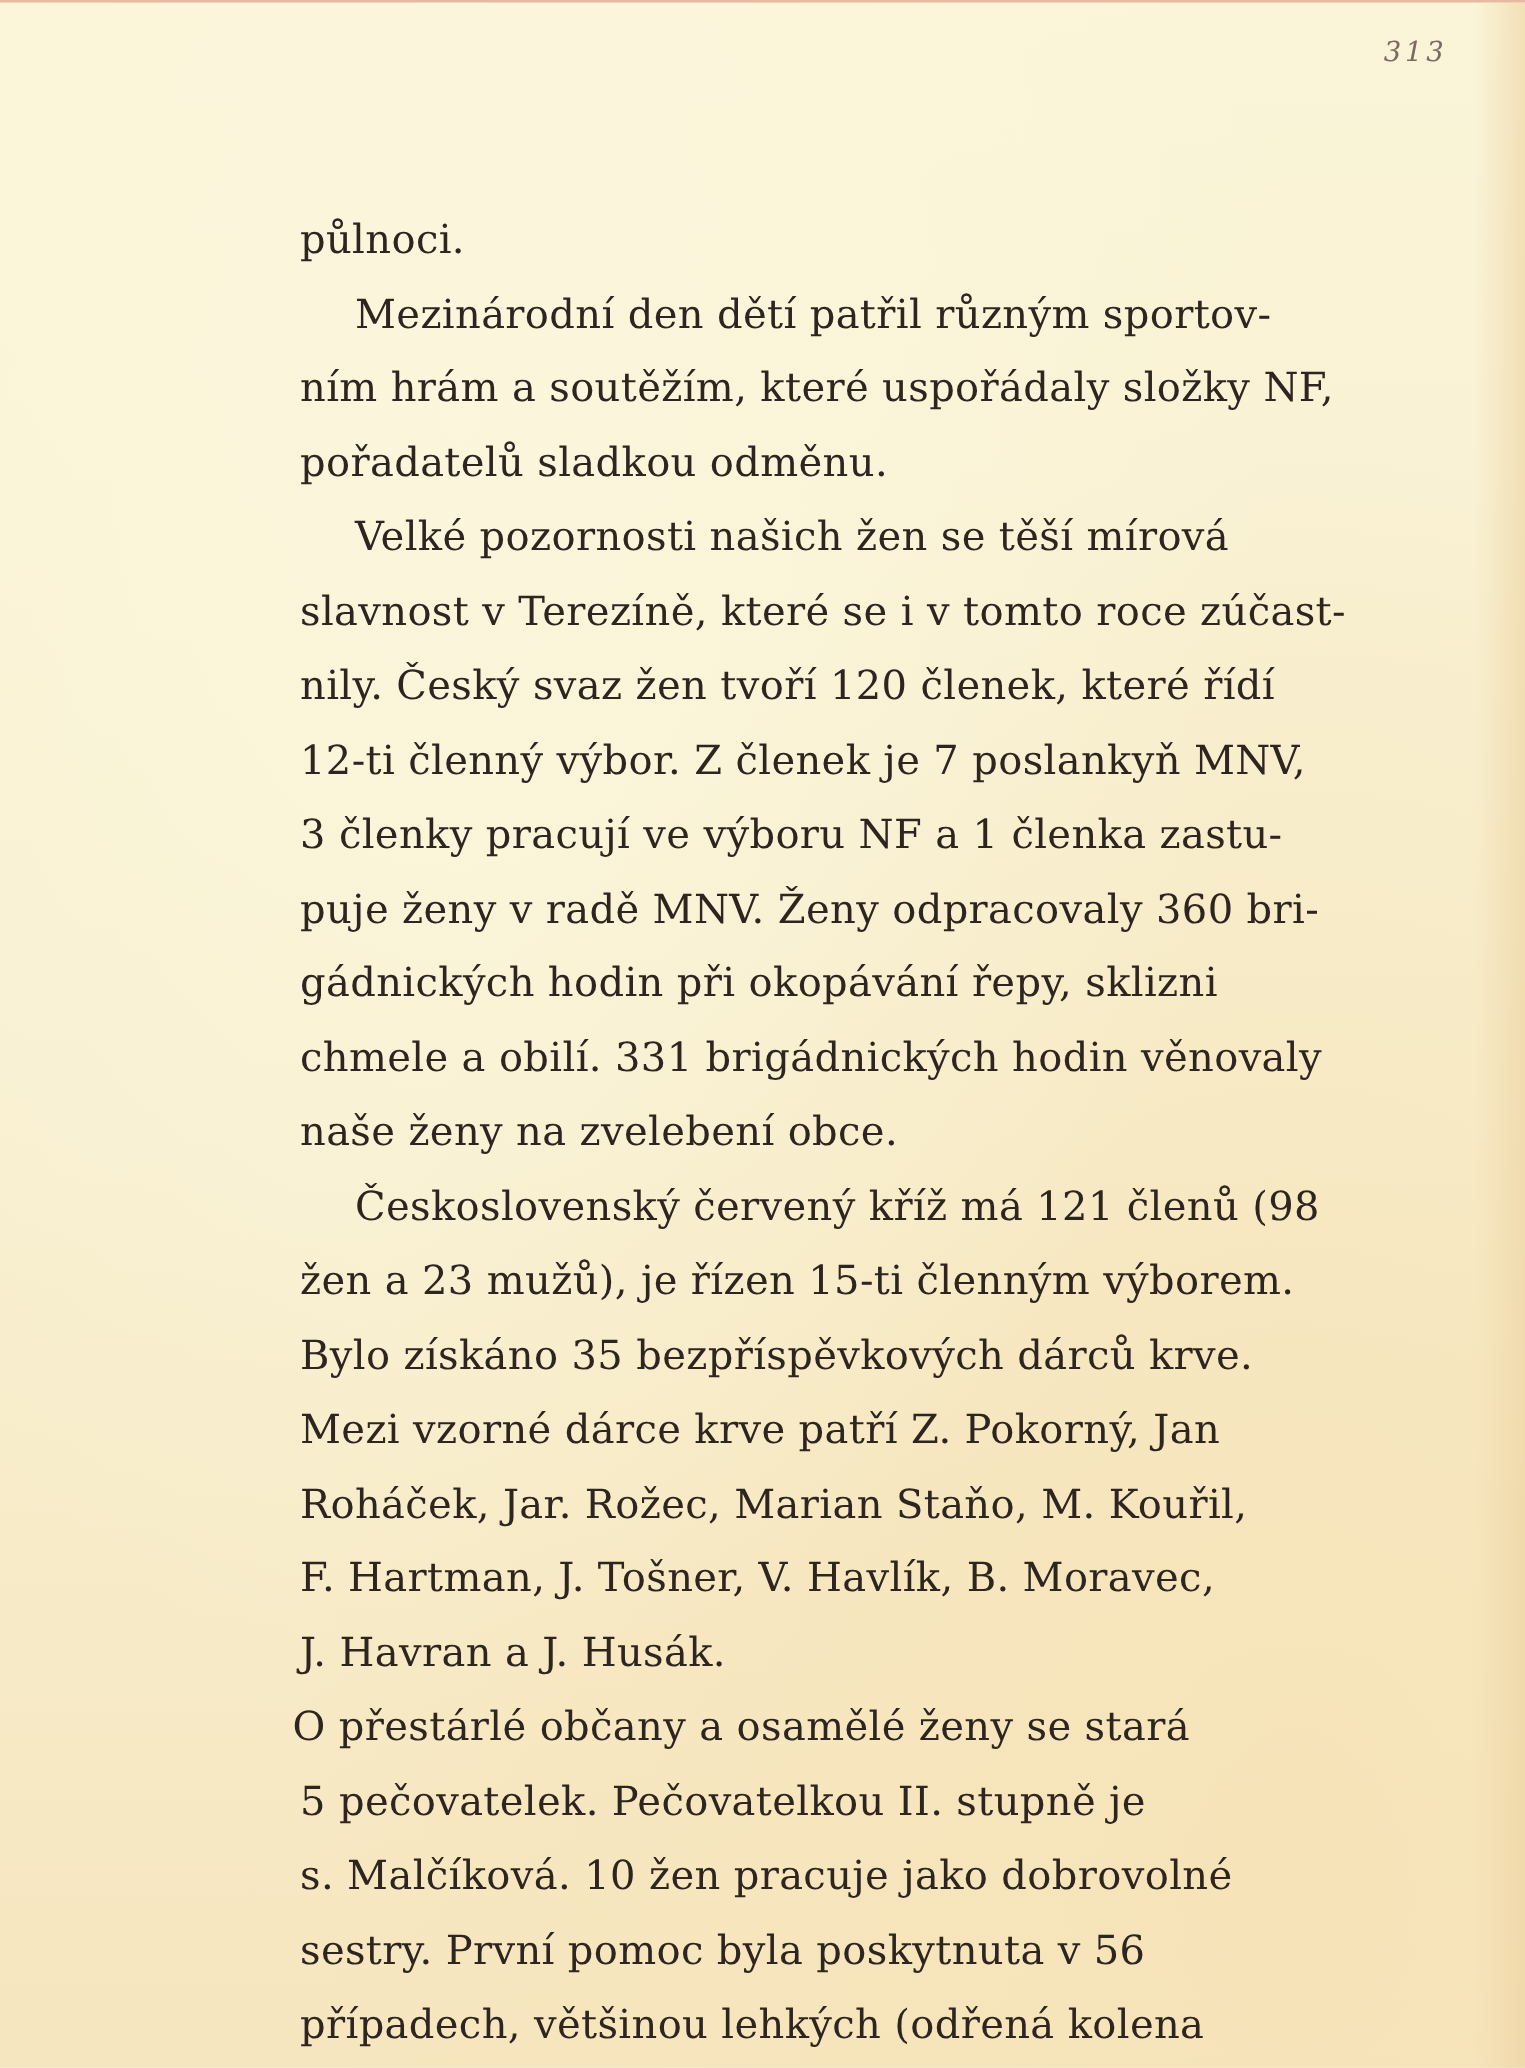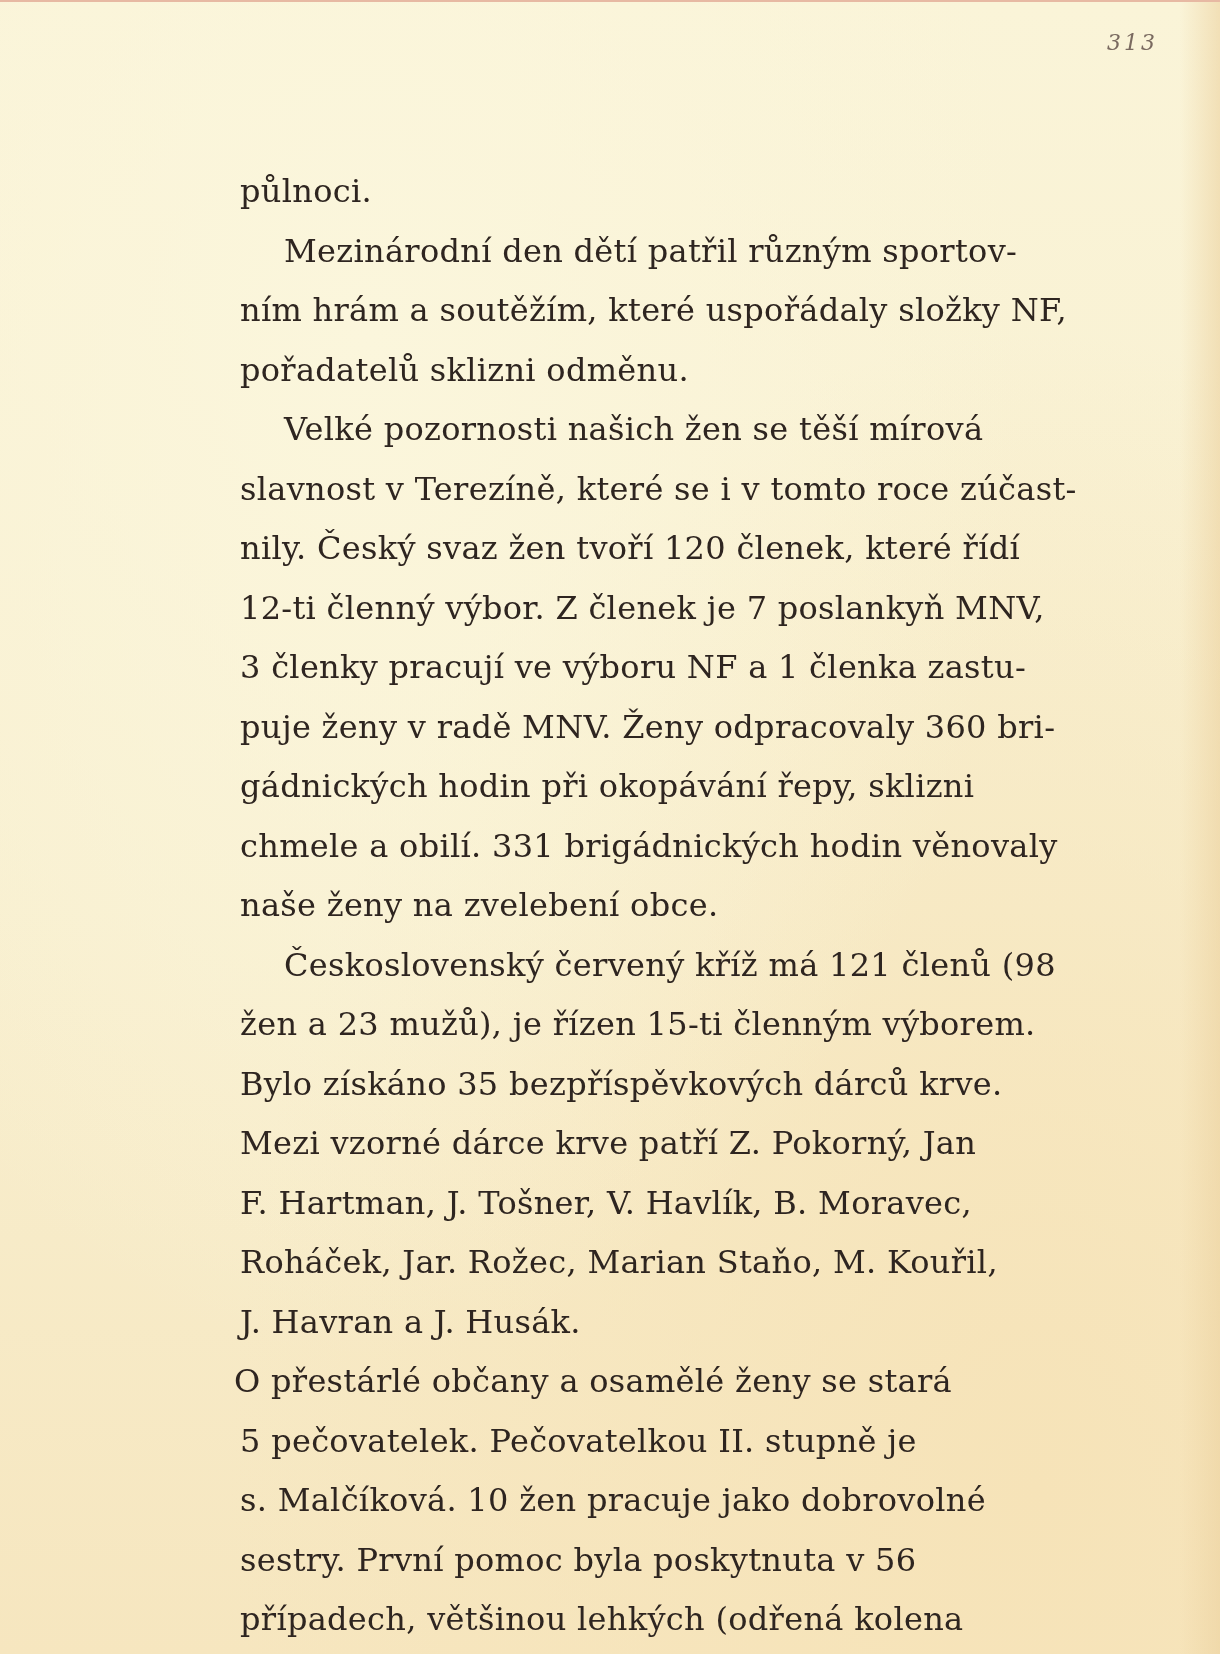--- a/index.html
+++ b/index.html
@@ -67,36 +67,36 @@
 </head>
 <body>
 
 <div class="page">
   <div class="page-number">313</div>
 
   <div class="text-block">
     <span class="line">půlnoci.</span>
     <span class="line indent">Mezinárodní den dětí patřil různým sportov-</span>
     <span class="line">ním hrám a soutěžím, které uspořádaly složky NF,</span>
-    <span class="line">pořadatelů sklizni odměnu.</span>
+    <span class="line">pořadatelů sladkou odměnu.</span>
     <span class="line indent">Velké pozornosti našich žen se těší mírová</span>
     <span class="line">slavnost v Terezíně, které se i v tomto roce zúčast-</span>
     <span class="line">nily. Český svaz žen tvoří 120 členek, které řídí</span>
     <span class="line">12-ti členný výbor. Z členek je 7 poslankyň MNV,</span>
     <span class="line">3 členky pracují ve výboru NF a 1 členka zastu-</span>
     <span class="line">puje ženy v radě MNV. Ženy odpracovaly 360 bri-</span>
     <span class="line">gádnických hodin při okopávání řepy, sklizni</span>
     <span class="line">chmele a obilí. 331 brigádnických hodin věnovaly</span>
     <span class="line">naše ženy na zvelebení obce.</span>
     <span class="line indent">Československý červený kříž má 121 členů (98</span>
     <span class="line">žen a 23 mužů), je řízen 15-ti členným výborem.</span>
     <span class="line">Bylo získáno 35 bezpříspěvkových dárců krve.</span>
     <span class="line">Mezi vzorné dárce krve patří Z. Pokorný, Jan</span>
+    <span class="line">Roháček, Jar. Rožec, Marian Staňo, M. Kouřil,</span>
     <span class="line">F. Hartman, J. Tošner, V. Havlík, B. Moravec,</span>
-    <span class="line">Roháček, Jar. Rožec, Marian Staňo, M. Kouřil,</span>
     <span class="line">J. Havran a J. Husák.</span>
     <span class="line outdent">O přestárlé občany a osamělé ženy se stará</span>
     <span class="line">5 pečovatelek. Pečovatelkou II. stupně je</span>
     <span class="line">s. Malčíková. 10 žen pracuje jako dobrovolné</span>
     <span class="line">sestry. První pomoc byla poskytnuta v 56</span>
     <span class="line">případech, většinou lehkých (odřená kolena</span>
 
   </div>
 </div>
 

